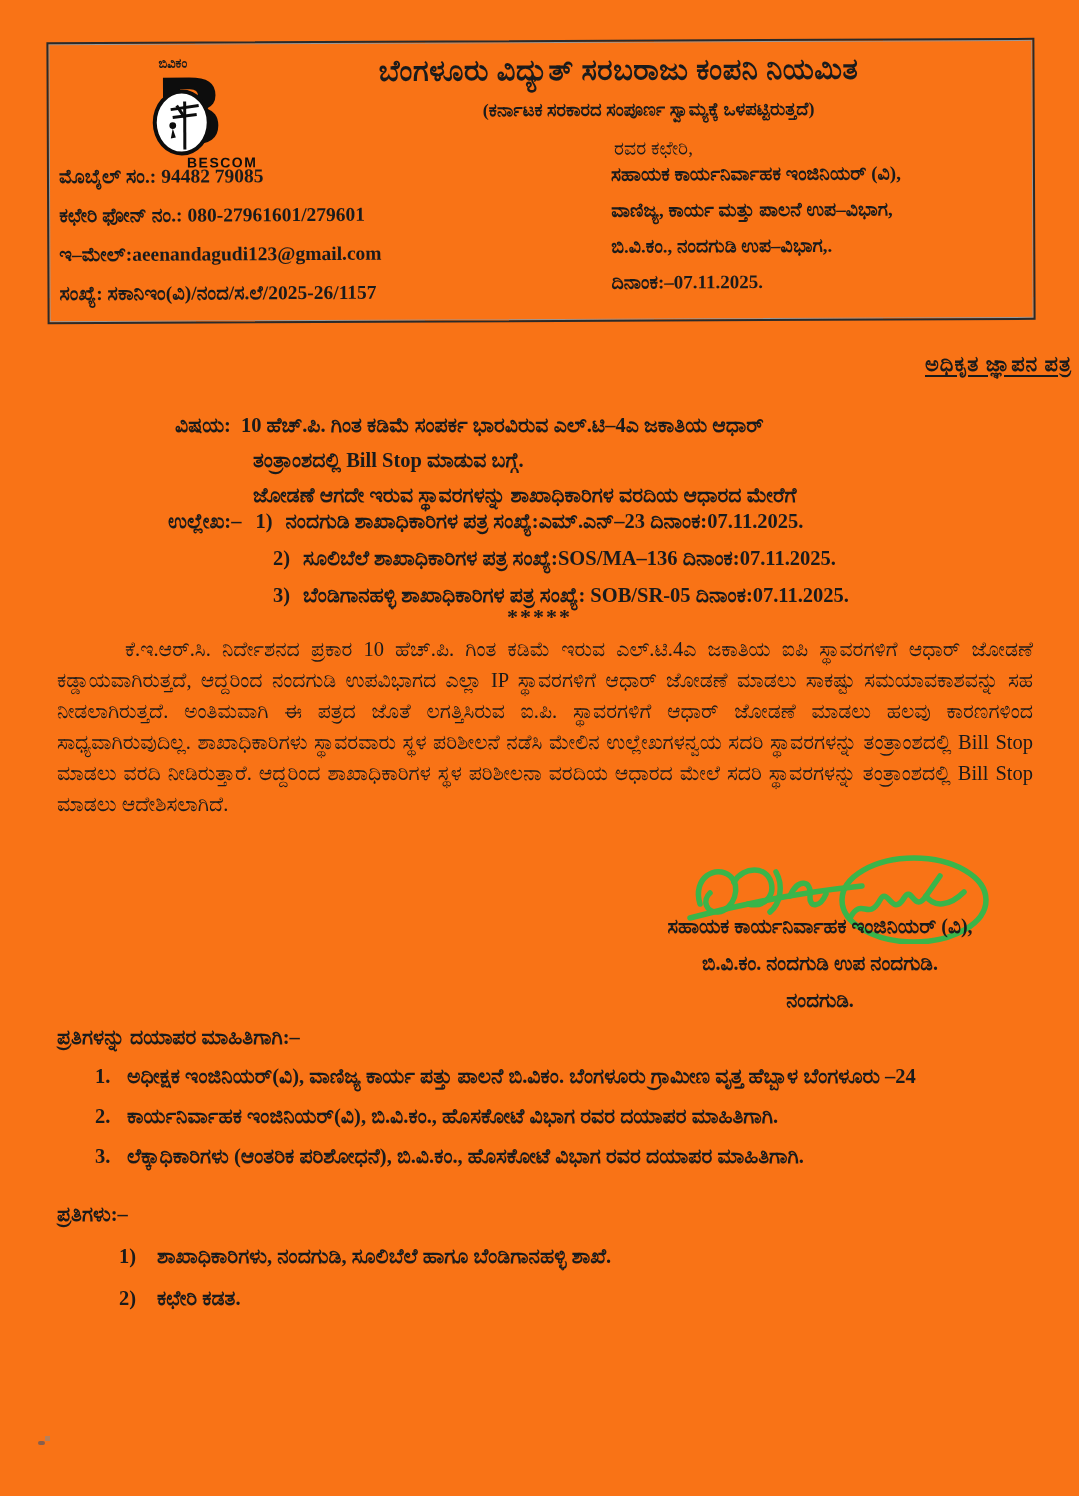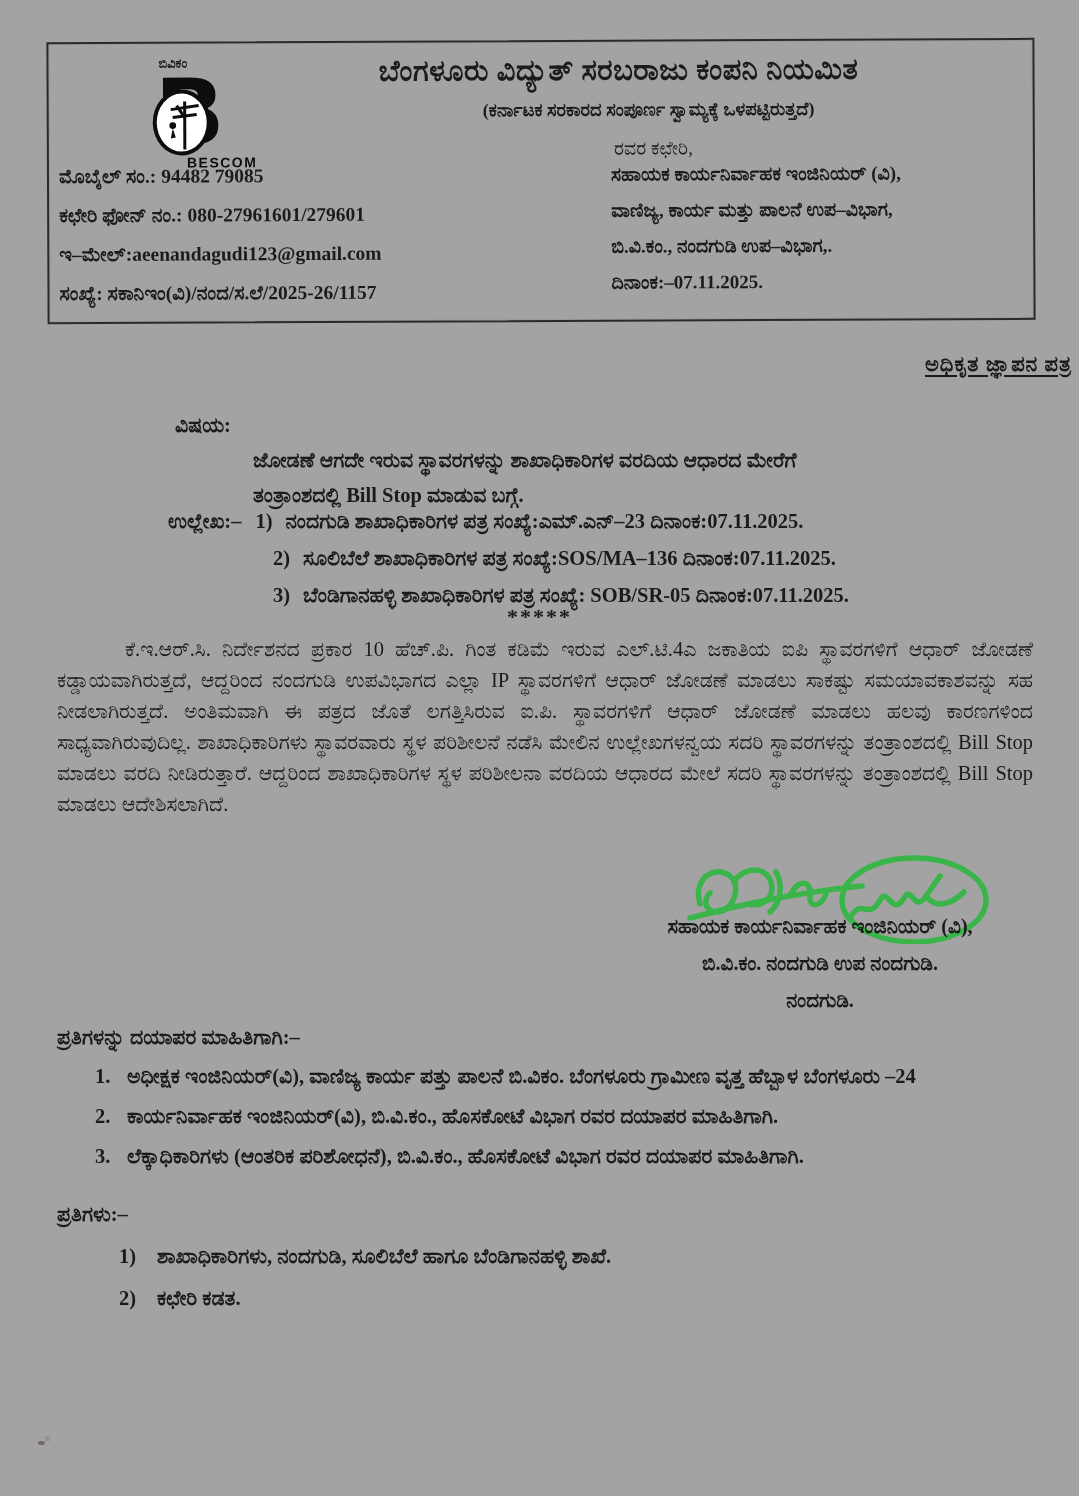--- a/index.html
+++ b/index.html
@@ -1,20 +1,20 @@
 <!DOCTYPE html>
 <html><head>
 <meta charset="utf-8">
 <style>
   * { margin:0; padding:0; box-sizing:border-box; }
   html,body { background:#e8e8e8; }
   body { font-family:"Liberation Serif","DejaVu Serif",serif; color:#1b1b1b; }
   .page {
     position:relative; width:1079px; height:1496px;
-    background:#a3a3a3; margin:0 auto; overflow:hidden;
+    background:#f97316; margin:0 auto; overflow:hidden;
   }
   
   .letterhead {
     position:absolute; left:47px; top:40px; width:988px; height:282px;
     border:2px solid #2a2a2a;
     box-shadow:0 0 0 1px #9a9a9a inset;
     transform:rotate(-0.25deg);
   }
   .logo { position:absolute; left:98px; top:12px; width:116px; text-align:center; }
   .logo-kn { font-family:"Liberation Sans",sans-serif; font-size:13px; font-weight:700; text-align:left; padding-left:12px; letter-spacing:0; }
@@ -119,23 +119,24 @@
       <div class="ln">ಬಿ.ವಿ.ಕಂ., ನಂದಗುಡಿ ಉಪ–ವಿಭಾಗ,.</div>
       <div class="ln">ದಿನಾಂಕ:–07.11.2025.</div>
     </div>
   </div>
 
   <div class="doc-title">ಅಧಿಕೃತ ಜ್ಞಾಪನ ಪತ್ರ</div>
 
   <div class="subject">
     <div class="row">
       <span class="lbl">ವಿಷಯ:</span>
-    </div>
+      <span>10 ಹೆಚ್.ಪಿ. ಗಿಂತ ಕಡಿಮೆ ಸಂಪರ್ಕ ಭಾರವಿರುವ ಎಲ್.ಟಿ–4ಎ ಜಕಾತಿಯ ಆಧಾರ್</span>
+    </div>
+    <div style="padding-left:78px;">ತಂತ್ರಾಂಶದಲ್ಲಿ Bill Stop ಮಾಡುವ ಬಗ್ಗೆ.</div>
     <div style="padding-left:78px;">ಜೋಡಣೆ ಆಗದೇ ಇರುವ ಸ್ಥಾವರಗಳನ್ನು ಶಾಖಾಧಿಕಾರಿಗಳ ವರದಿಯ ಆಧಾರದ ಮೇರೆಗೆ</div>
-    <div style="padding-left:78px;">ತಂತ್ರಾಂಶದಲ್ಲಿ Bill Stop ಮಾಡುವ ಬಗ್ಗೆ.</div>
   </div>
 
   <div class="refs">
     <div class="row">
       <span class="lbl">ಉಲ್ಲೇಖ:–</span>
       <span class="num">1)</span>
       <span>ನಂದಗುಡಿ ಶಾಖಾಧಿಕಾರಿಗಳ ಪತ್ರ ಸಂಖ್ಯೆ:ಎಮ್.ಎನ್–23 ದಿನಾಂಕ:07.11.2025.</span>
     </div>
     <div class="row indent">
       <span class="num">2)</span>

